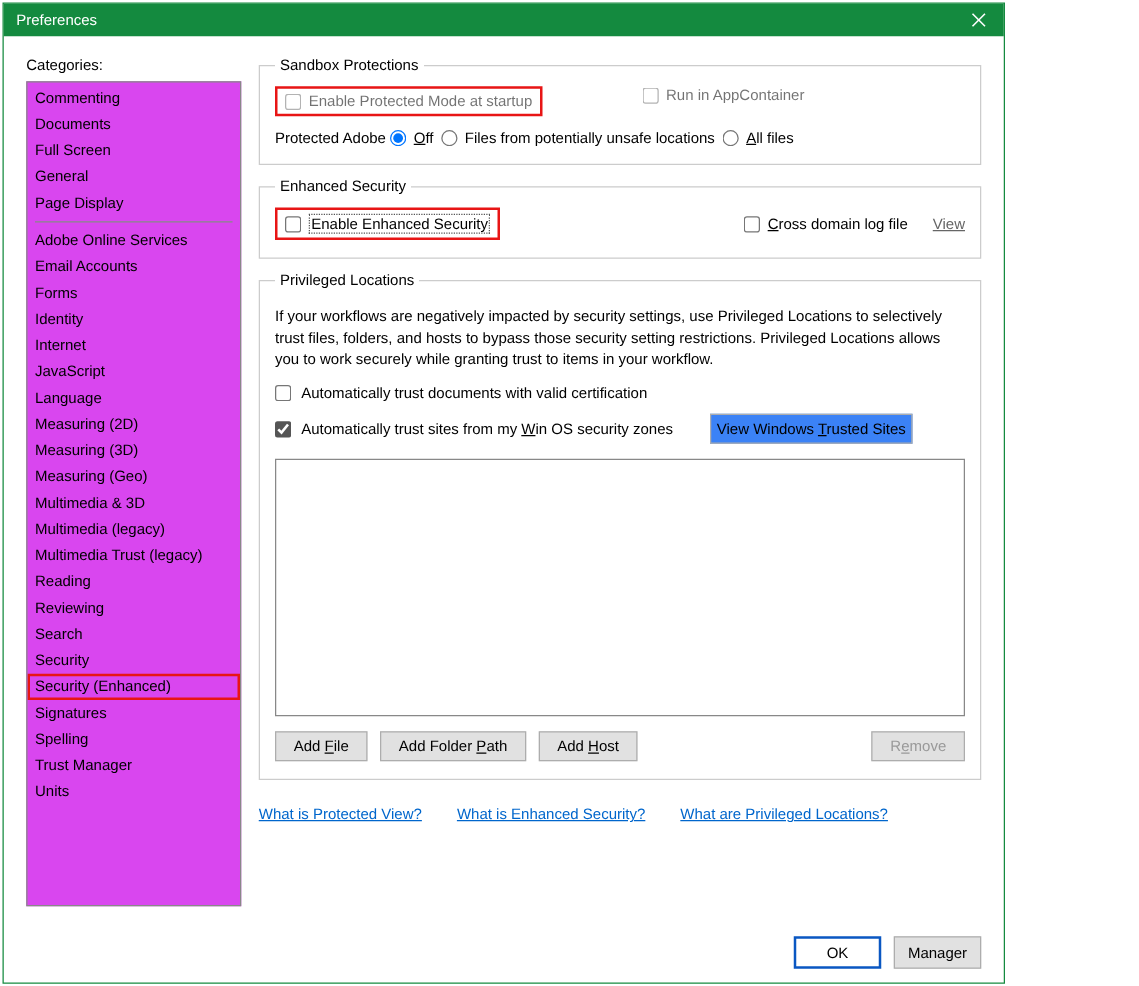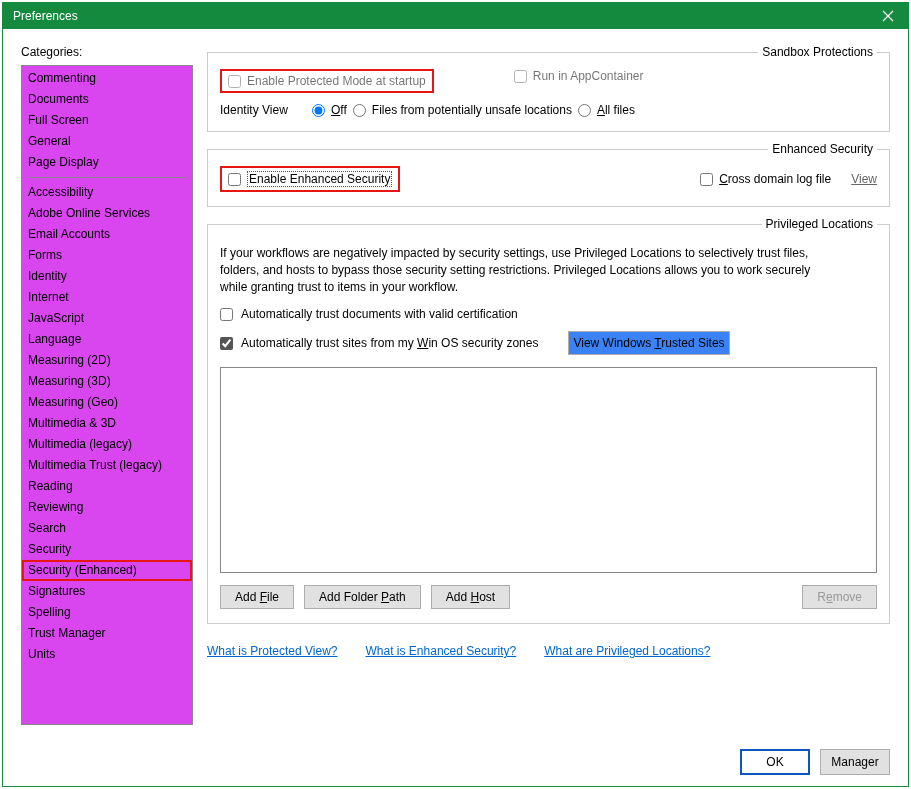--- a/index.html
+++ b/index.html
@@ -5,21 +5,21 @@
     * { box-sizing: border-box; margin: 0; padding: 0; }
     body {
       font-family: "Segoe UI", Tahoma, sans-serif;
       font-size: 12px;
       background: #fff;
       width: 911px;
       height: 789px;
       overflow: hidden;
     }
     .window {
-      width: 907px;
+      width: 802px;
       height: 785px;
       margin: 2px;
       border: 1px solid #148a3f;
       display: flex;
       flex-direction: column;
       background: #fff;
     }
     .titlebar {
       background: #148a3f;
       color: #fff;
@@ -73,21 +73,21 @@
       flex: 1;
       display: flex;
       flex-direction: column;
     }
     fieldset {
       border: 1px solid #ccc;
       padding: 10px 12px 14px 12px;
       margin-bottom: 10px;
       font-size: 12px;
     }
-    legend { padding: 0 4px; font-size: 12px; text-align: right; }
+    legend { padding: 0 4px; font-size: 12px; }
     .row { display: flex; align-items: center; gap: 8px; margin-bottom: 6px; }
     input[type="checkbox"] {
       width: 13px; height: 13px;
       accent-color: #555;
     }
     .red-box {
       border: 2px solid #e81515;
       display: inline-flex;
       align-items: center;
       padding: 3px 6px;
@@ -168,21 +168,20 @@
   <div class="content">
     <div class="sidebar">
       <div class="sidebar-label">Categories:</div>
       <div class="category-list" id="cat-list">
           <div class="category-item">Commenting</div>
           <div class="category-item">Documents</div>
           <div class="category-item">Full Screen</div>
           <div class="category-item">General</div>
           <div class="category-item">Page Display</div>
           <div class="divider"></div>
-          <div class="category-item">Accessibility</div>
           <div class="category-item">Adobe Online Services</div>
           <div class="category-item">Email Accounts</div>
           <div class="category-item">Forms</div>
           <div class="category-item">Identity</div>
           <div class="category-item">Internet</div>
           <div class="category-item">JavaScript</div>
           <div class="category-item">Language</div>
           <div class="category-item">Measuring (2D)</div>
           <div class="category-item">Measuring (3D)</div>
           <div class="category-item">Measuring (Geo)</div>
@@ -211,21 +210,21 @@
               <input type="checkbox" style="">
               <span>Enable Protected Mode at startup</span>
             </span>
           </span>
           <span class="cb-wrap cb-dim">
             <input type="checkbox" style="">
             <span>Run in AppContainer</span>
           </span>
         </div>
         <div style="display:flex; align-items:flex-start;">
-          <span class="pv-label">Identity View</span>
+          <span class="pv-label">Protected Adobe</span>
           <div class="radio-group" style="margin-left:0;">
             <label class="radio-row">
                 <input type="radio" name="pv" checked="" style="">
                 <span><span class="hotkey">O</span>ff</span>
               </label>
             <label class="radio-row">
                 <input type="radio" name="pv" style="">
                 <span>Files from potentially unsafe locations</span>
               </label>
             <label class="radio-row">

